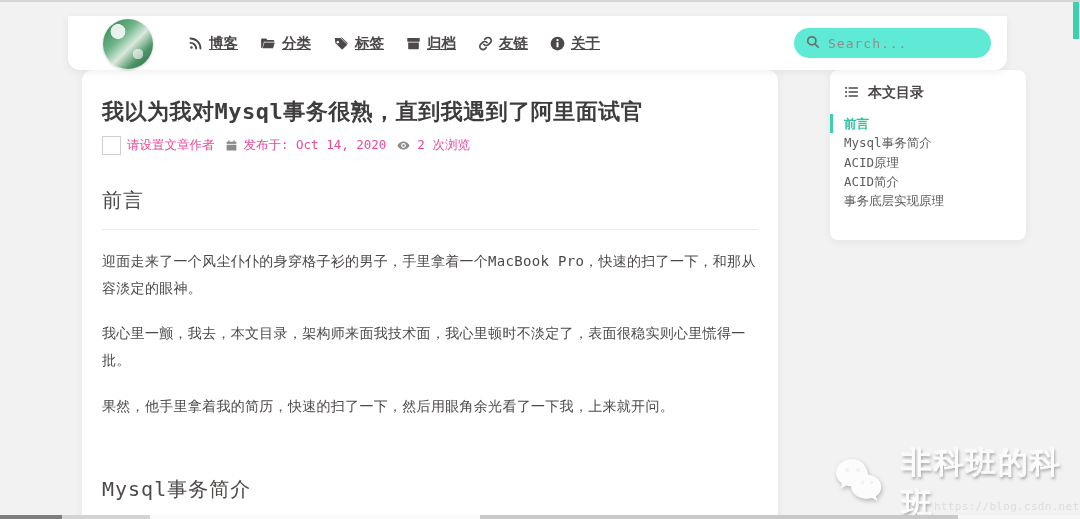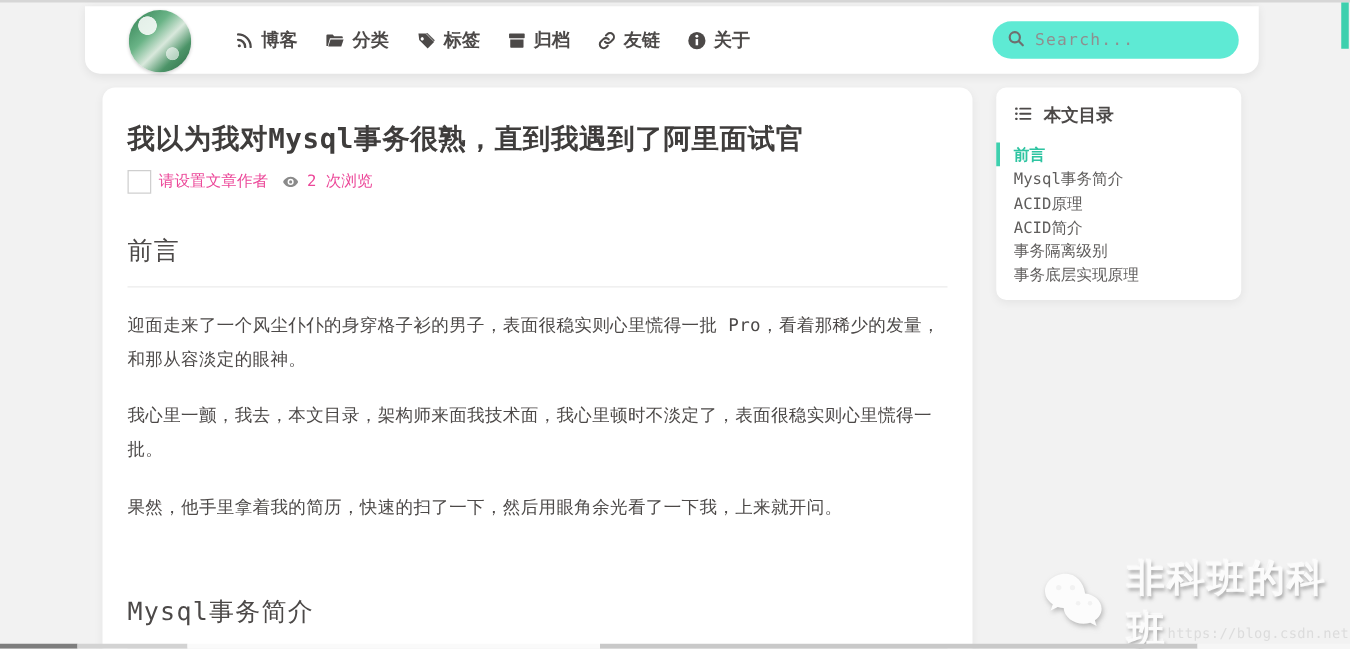--- a/index.html
+++ b/index.html
@@ -7,24 +7,24 @@
   body {
     background:#f2f2f2;
     font-family:"DejaVu Sans Mono","DejaVu Sans","Liberation Sans",sans-serif;
     color:#4c4948;
     position:relative;
   }
   .top-hairline { position:absolute; top:0; left:0; width:1080px; height:2px; background:#d6d6d6; z-index:5; }
 
   
   .navbar {
-    position:absolute; left:68px; top:5px; width:939px; height:54px;
+    position:absolute; left:68px; top:16px; width:939px; height:54px;
     background:#fff; border-radius:0 0 12px 12px;
     box-shadow:0 2px 8px rgba(0,0,0,.07);
-    display:flex; align-items:center; z-index:10;
+    display:flex; align-items:center; z-index:10;text-decoration:underline;
   }
   .avatar {
     position:absolute; left:35px; top:3px; width:50px; height:50px; border-radius:50%;
     background:
       radial-gradient(circle at 30% 25%, rgba(255,255,255,.85) 0 14%, transparent 15%),
       radial-gradient(circle at 70% 70%, rgba(255,255,255,.6) 0 10%, transparent 11%),
       linear-gradient(135deg,#2f7d50 0%,#69b386 35%,#d9e8dc 55%,#4c9468 75%,#2c6b45 100%);
     box-shadow:0 1px 3px rgba(0,0,0,.2);
   }
   .nav-menu { display:flex; align-items:center; gap:22px; margin-left:120px; }
@@ -60,21 +60,21 @@
   .meta-group svg { display:block; }
   .section-heading {
     margin-top:32px; font-size:20px; font-weight:500; color:#4c4948;
     padding-bottom:15px; border-bottom:1px solid #ececec; letter-spacing:1px;
   }
   .section-heading.second { margin-top:56px; }
   .para { margin-top:18px; font-size:14px; line-height:1.95; color:#4c4948; letter-spacing:.3px; }
 
   
   .toc-card {
-    position:absolute; left:797px; top:70px; width:196px; height:170px;
+    position:absolute; left:830px; top:70px; width:196px; height:170px;
     background:#fff; border-radius:8px; box-shadow:0 2px 8px rgba(0,0,0,.06);
     padding:14px 12px 10px 0;
   }
   .toc-header { display:flex; align-items:center; gap:9px; font-size:14px; font-weight:bold; color:#4c4948; padding-left:14px; }
   .toc-list { list-style:none; margin-top:12px; }
   .toc-item {
     font-size:12.5px; color:#5f5d5c; line-height:19.3px; padding-left:14px;
     cursor:pointer; white-space:nowrap; overflow:hidden;
   }
   .toc-item.active { color:#2ec4a1; font-weight:bold; border-left:3px solid #3ed0ae; padding-left:11px; }
@@ -181,31 +181,42 @@
 <main class="main-card">
   <h1 class="post-title">我以为我对Mysql事务很熟，直到我遇到了阿里面试官</h1>
 
   <div class="post-meta">
     <div class="meta-group">
       <span class="img-placeholder"></span>
       <span>请设置文章作者</span>
     </div>
     <div class="meta-group">
       <span>
+        <svg width="13" height="13" viewBox="0 0 24 24" fill="#8a8a8a">
+          <path d="M3 5h18v4H3z"></path>
+            <path d="M3 10.5h18V21H3zM6.5 13h3v2.5h-3zm4.8 0h3v2.5h-3zm4.8 0h3v2.5h-3zM6.5 17h3v2.5h-3zm4.8 0h3v2.5h-3z"></path>
+          <rect x="6" y="2.5" width="2.4" height="4"></rect>
+            <rect x="15.6" y="2.5" width="2.4" height="4"></rect>
+        </svg>
+      </span>
+      <span>发布于: Oct 14, 2020</span>
+    </div>
+    <div class="meta-group">
+      <span>
         <svg width="15" height="13" viewBox="0 0 24 24" fill="#8a8a8a">
           <path d="M12 4.5C6 4.5 1.7 9.5 1 12c.7 2.5 5 7.5 11 7.5s10.3-5 11-7.5c-.7-2.5-5-7.5-11-7.5zm0 12a4.5 4.5 0 1 1 0-9 4.5 4.5 0 0 1 0 9z"></path>
           <circle cx="12" cy="12" r="2.3"></circle>
         </svg>
       </span>
       <span>2 次浏览</span>
     </div>
   </div>
 
   <h2 class="section-heading">前言</h2>
-  <p class="para">迎面走来了一个风尘仆仆的身穿格子衫的男子，表面很稳实则心里慌得一批 Pro，看着那稀少的发量，和那从容淡定的眼神。</p>
+  <p class="para">迎面走来了一个风尘仆仆的身穿格子衫的男子，手里拿着一个MacBook Pro，快速的扫了一下，和那从容淡定的眼神。</p>
   <p class="para">我心里一颤，我去，本文目录，架构师来面我技术面，我心里顿时不淡定了，表面很稳实则心里慌得一批。</p>
   <p class="para">果然，他手里拿着我的简历，快速的扫了一下，然后用眼角余光看了一下我，上来就开问。</p>
 
   <h2 class="section-heading second">Mysql事务简介</h2>
 
 </main>
 
 <aside class="toc-card">
   <div class="toc-header">
     <span>
@@ -214,21 +225,20 @@
         <path d="M2.5 5h.5M2.5 12h.5M2.5 19h.5" stroke-width="3.2"></path>
       </svg>
     </span>
     <span>本文目录</span>
   </div>
   <ul class="toc-list">
     <li class="toc-item active">前言</li>
     <li class="toc-item">Mysql事务简介</li>
     <li class="toc-item">ACID原理</li>
     <li class="toc-item">ACID简介</li>
-    <li class="toc-item">事务隔离级别</li>
     <li class="toc-item">事务底层实现原理</li>
   </ul>
 </aside>
 
 <div class="watermark">
   <span class="wechat-icon">
     <svg width="62" height="54" viewBox="0 0 62 54">
       <path fill="#fcfcfc" d="M21 2C11.6 2 4 8.2 4 15.8c0 4.3 2.4 8.1 6.2 10.6l-1.6 5 5.6-2.9c1.5.4 3 .7 4.7.8.5 7 7.4 12.6 15.9 12.6 1.9 0 3.7-.3 5.4-.8l5.1 2.6-1.4-4.5c3.3-2.2 5.4-5.5 5.4-9.3 0-6.3-5.8-11.5-13.2-12.2C35 9.1 28.7 2 21 2z"></path>
       <circle cx="15" cy="13" r="2.1" fill="#f2f2f2"></circle>
       <circle cx="26" cy="13" r="2.1" fill="#f2f2f2"></circle>

